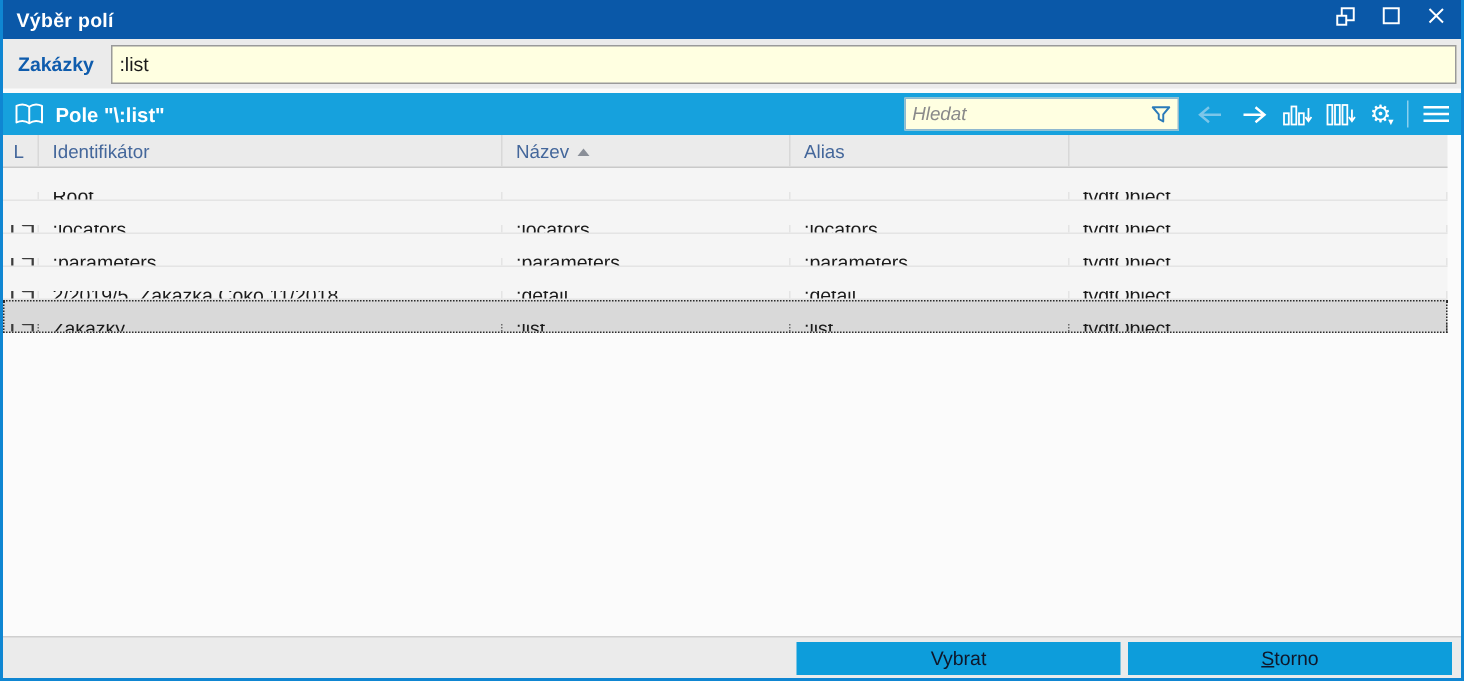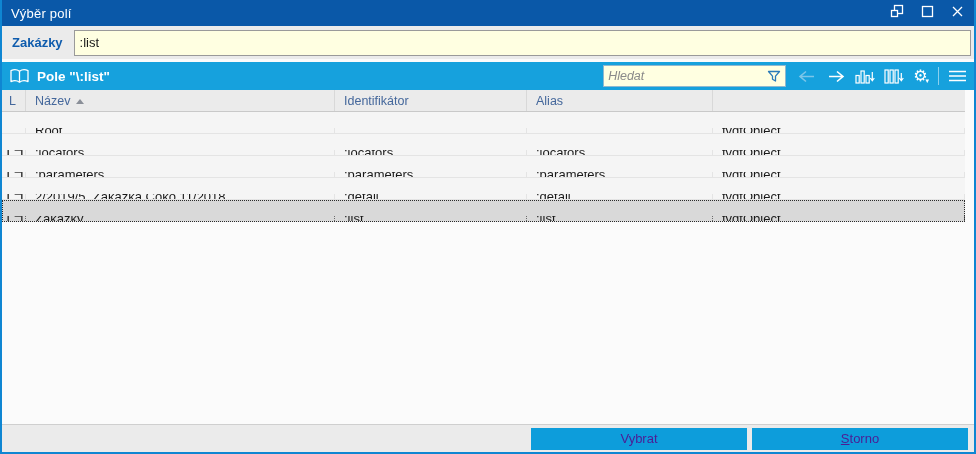--- a/index.html
+++ b/index.html
@@ -12,21 +12,21 @@
     background:#ebebeb;
     display:flex; flex-direction:column;
     position:relative; overflow:hidden;
   }
 
   
   .titlebar{
     height:26px; flex:0 0 26px; background:#0a58a8; color:#fff;
     display:flex; align-items:center; padding:0 4px 0 9px;
   }
-  .titlebar .title{ font-weight:normal; font-size:13px; letter-spacing:.2px; }
+  .titlebar .title{ font-weight:bold; font-size:13px; letter-spacing:.2px; }
   .win-controls{ margin-left:auto; display:flex; align-items:center; gap:4px; }
   .win-btn{ width:26px; height:22px; display:flex; align-items:center; justify-content:center; cursor:default; }
 
   
   .field-strip{
     height:33px; flex:0 0 33px; background:#ebebeb;
     display:flex; align-items:center; padding:0 3px 0 10px; gap:11px;
   }
   .field-label{ font-weight:bold; font-size:13px; color:#0f5cad; white-space:nowrap; }
   .field-input{
@@ -86,21 +86,21 @@
   .row.selected{ background:#d9d9d9; outline:1px dotted #2b2b2b; outline-offset:-1px; }
   .row.selected .cell{ border-right:1px dotted #6b6b6b; }
   .folder-icon{ display:flex; align-items:center; }
 
   
   .footer{
     height:28px; flex:0 0 28px; background:#ebebeb; border-top:1px solid #cfcfcf;
     display:flex; align-items:center; justify-content:flex-end; gap:5px; padding:0 6px;
   }
   .btn{
-    width:216px; height:22px; background:#0d9ddb; color:#4c1d95; border:none;
+    width:216px; height:22px; background:#0d9ddb; color:#0f172a; border:none;
     font-family:"Liberation Sans","DejaVu Sans",sans-serif;
     font-size:13px; cursor:default; display:flex; align-items:center; justify-content:center;
   }
   .btn u{ text-decoration:underline; }
 </style>
 </head>
 <body>
 
 <div class="window">
 
@@ -192,25 +192,25 @@
         <svg width="19" height="14" viewBox="0 0 19 14">
           <path d="M1 2.5 H18 M1 7 H18 M1 11.5 H18" stroke="#fff" stroke-width="1.7"></path>
         </svg>
       </span>
     </div>
   </div>
 
   <div class="table-area">
     <div class="grid-row thead">
       <div class="th first">L</div>
+      <div class="th">Identifikátor</div>
       <div class="th">
         <span>Název</span>
         <span class="sort-up"></span>
       </div>
-      <div class="th">Identifikátor</div>
       <div class="th">Alias</div>
     </div>
     <div>
         <div class="grid-row row">
       <div class="cell l-cell">
         <span class="folder-icon" style="visibility: hidden;">
           <svg width="16" height="13" viewBox="0 0 16 13">
             <path d="M1.2 12 V2 H7 L8.3 4 H14.8 V12 Z" fill="none" stroke="#3c3c3c" stroke-width="1.5" stroke-linejoin="round"></path>
           </svg>
         </span>

